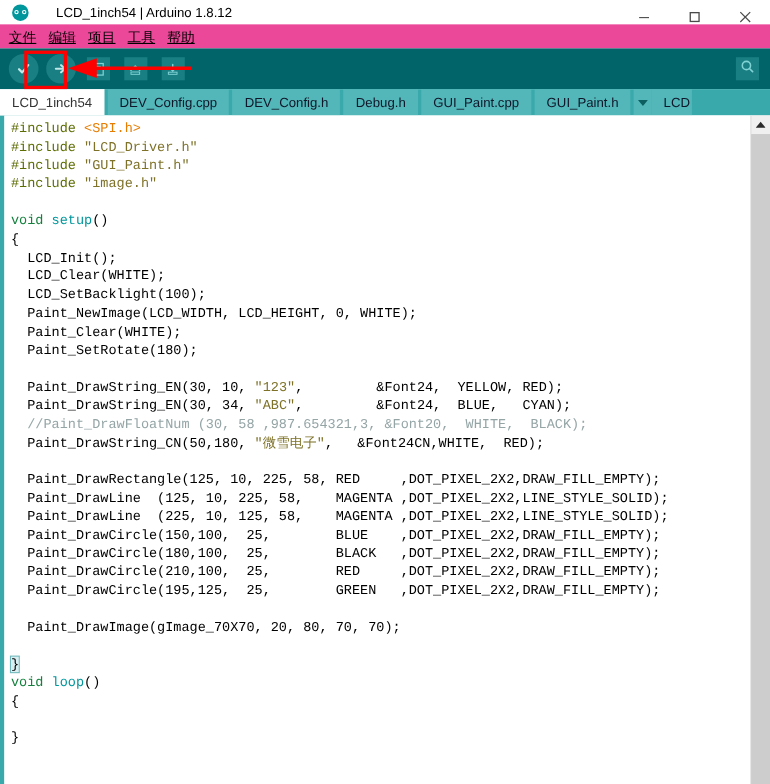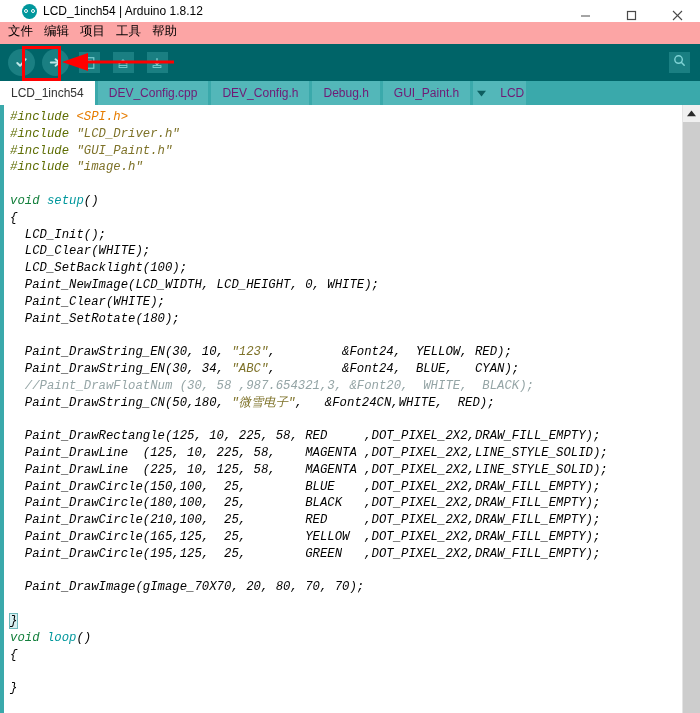--- a/index.html
+++ b/index.html
@@ -7,21 +7,21 @@
     width:700px;height:713px;overflow:hidden;
     background:#ffffff;
     font-family:"Liberation Sans", sans-serif;
     -webkit-font-smoothing:antialiased;
   }
   .app{position:relative;width:700px;height:713px;display:flex;flex-direction:column;background:#fff;}
 
   
   .titlebar{
     height:22px;background:#ffffff;display:flex;align-items:center;
-    flex:0 0 auto;position:relative;padding-left:22px;
+    flex:0 0 auto;position:relative;padding-left:11px;gap:19px;
   }
   .app-icon{
     width:15px;height:15px;border-radius:50%;
     background:#00979c;display:inline-block;position:relative;flex:0 0 auto;
     margin-right:6px;
   }
   .app-icon::before,.app-icon::after{
     content:"";position:absolute;top:5px;width:4px;height:4px;border-radius:50%;
     border:1.2px solid #ffffff;box-sizing:border-box;
   }
@@ -29,22 +29,22 @@
   .app-icon::after{right:2px;}
   .title-text{
     font-size:12px;color:#000;white-space:nowrap;letter-spacing:0px;
   }
   .wincontrols{position:absolute;right:0;top:0;height:30px;display:flex;}
   .wc{width:46px;height:30px;display:flex;align-items:center;justify-content:center;}
   .wc svg{display:block;}
 
   
   .menubar{
-    height:22px;background:#fca5a5;display:flex;align-items:flex-start;
-    flex:0 0 auto;padding-left:7px;
+    height:22px;background:#ec4899;display:flex;align-items:flex-end;
+    flex:0 0 auto;padding-left:7px;text-decoration:underline;
   }
   .menu-item{
     font-family:"DejaVu Sans", sans-serif;
     font-size:12.5px;color:#000;margin-right:9px;white-space:nowrap;
     padding:1px 1px;
   }
 
   
   .toolbar{
     height:37px;background:#006468;flex:0 0 auto;position:relative;
@@ -75,37 +75,37 @@
     position:absolute;left:60px;top:50px;width:115px;height:24px;z-index:39;pointer-events:none;
   }
 
   
   .tabbar{
     height:24px;background:#3aa9ab;flex:0 0 auto;display:flex;align-items:flex-end;
     overflow:hidden;position:relative;
   }
   .tab{
     height:24px;display:flex;align-items:center;justify-content:center;
-    padding:0 11px;font-size:12px;color:#701a75;background:#53b7b9;
+    padding:0 11px;font-size:12px;color:#0f172a;background:#53b7b9;
     margin-right:3px;white-space:nowrap;box-sizing:border-box;
     font-family:"Liberation Sans", sans-serif;
   }
   .tab.active{background:#ffffff;color:#333333;}
   .tab-caret{
     width:16px;height:24px;display:flex;align-items:center;justify-content:center;
     background:#53b7b9;
   }
   .tab.clipped{padding-right:2px;}
 
   
   .editor-wrap{flex:1 1 auto;position:relative;display:flex;overflow:hidden;background:#fff;}
   .gutter{width:4px;background:#3aa9ab;flex:0 0 auto;}
   .code{
     flex:1 1 auto;background:#ffffff;overflow:hidden;position:relative;
-    padding:4px 0 0 6px;box-sizing:border-box;font-style:italic;
+    padding:4px 0 0 6px;box-sizing:border-box;
   }
   .line{
     font-family:"Liberation Mono","DejaVu Sans Mono",monospace;
     font-size:12.3px;line-height:16.8px;white-space:pre;color:#000000;
     height:16.8px;
   }
   .kw{color:#15803d;}        
   .fn{color:#00979c;}        
   .pre{color:#5e6d03;}       
   .hdr{color:#e67c00;}       
@@ -227,20 +227,21 @@
       <line x1="114" y1="12" x2="26" y2="12" stroke="#ff0000" stroke-width="3.2" stroke-linecap="butt"></line>
       <polygon points="2,12 28,3 28,21" fill="#ff0000"></polygon>
     </svg>
   </div>
 
   <div class="tabbar">
     <div class="tab active">LCD_1inch54</div>
     <div class="tab">DEV_Config.cpp</div>
     <div class="tab">DEV_Config.h</div>
     <div class="tab">Debug.h</div>
+    <div class="tab">GUI_Paint.cpp</div>
     <div class="tab">GUI_Paint.h</div>
     <div class="tab-caret">
       <svg width="9" height="7" viewBox="0 0 9 7">
           <polygon points="0,0.8 9,0.8 4.5,6.4" fill="#0d5e60"></polygon>
         </svg>
     </div>
     <div class="tab clipped">LCD</div>
   </div>
 
   <div class="editor-wrap">
@@ -264,21 +265,20 @@
         <div class="line"><span>  Paint_DrawString_EN(30, 34, </span><span class="str">"ABC"</span><span>,         &amp;Font24,  BLUE,   CYAN);</span></div>
         <div class="line"><span class="cmt">  //Paint_DrawFloatNum (30, 58 ,987.654321,3, &amp;Font20,  WHITE,  BLACK);</span></div>
         <div class="line"><span>  Paint_DrawString_CN(50,180, </span><span class="str">"微雪电子"</span><span>,   &amp;Font24CN,WHITE,  RED);</span></div>
         <div class="line">&nbsp;</div>
         <div class="line"><span>  Paint_DrawRectangle(125, 10, 225, 58, RED     ,DOT_PIXEL_2X2,DRAW_FILL_EMPTY);</span></div>
         <div class="line"><span>  Paint_DrawLine  (125, 10, 225, 58,    MAGENTA ,DOT_PIXEL_2X2,LINE_STYLE_SOLID);</span></div>
         <div class="line"><span>  Paint_DrawLine  (225, 10, 125, 58,    MAGENTA ,DOT_PIXEL_2X2,LINE_STYLE_SOLID);</span></div>
         <div class="line"><span>  Paint_DrawCircle(150,100,  25,        BLUE    ,DOT_PIXEL_2X2,DRAW_FILL_EMPTY);</span></div>
         <div class="line"><span>  Paint_DrawCircle(180,100,  25,        BLACK   ,DOT_PIXEL_2X2,DRAW_FILL_EMPTY);</span></div>
         <div class="line"><span>  Paint_DrawCircle(210,100,  25,        RED     ,DOT_PIXEL_2X2,DRAW_FILL_EMPTY);</span></div>
-        <div class="line"><span>  Paint_DrawCircle(165,125,  25,        YELLOW  ,DOT_PIXEL_2X2,DRAW_FILL_EMPTY);</span></div>
         <div class="line"><span>  Paint_DrawCircle(195,125,  25,        GREEN   ,DOT_PIXEL_2X2,DRAW_FILL_EMPTY);</span></div>
         <div class="line">&nbsp;</div>
         <div class="line"><span>  Paint_DrawImage(gImage_70X70, 20, 80, 70, 70);</span></div>
         <div class="line">&nbsp;</div>
         <div class="line"><span class="bracket-hl">}</span></div>
         <div class="line"><span class="kw">void</span><span> </span><span class="fn">loop</span><span>()</span></div>
         <div class="line"><span>{</span></div>
         <div class="line">&nbsp;</div>
         <div class="line"><span>}</span></div>
       </div>

